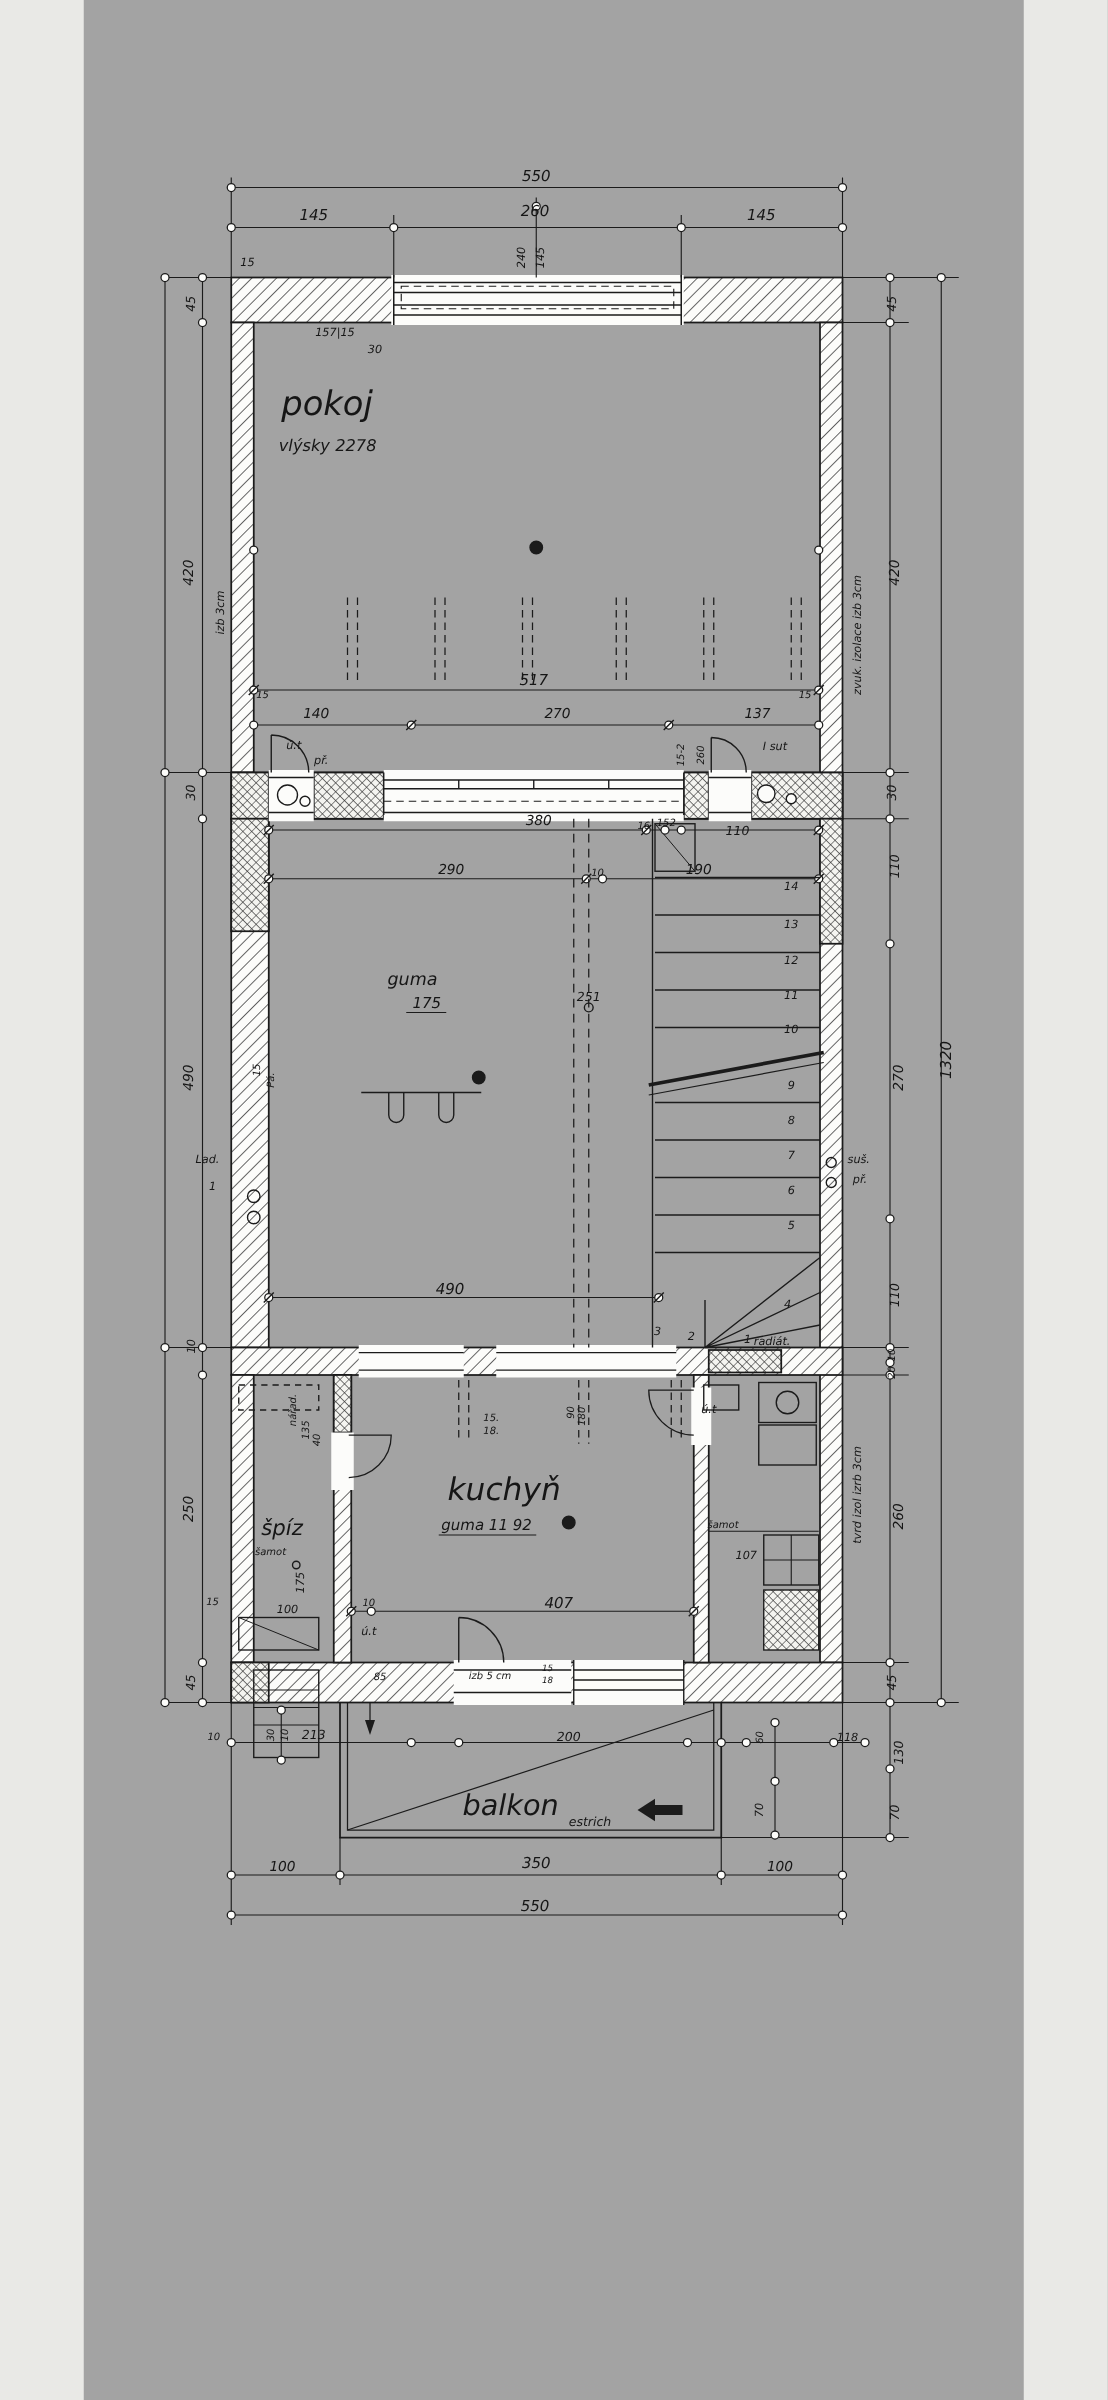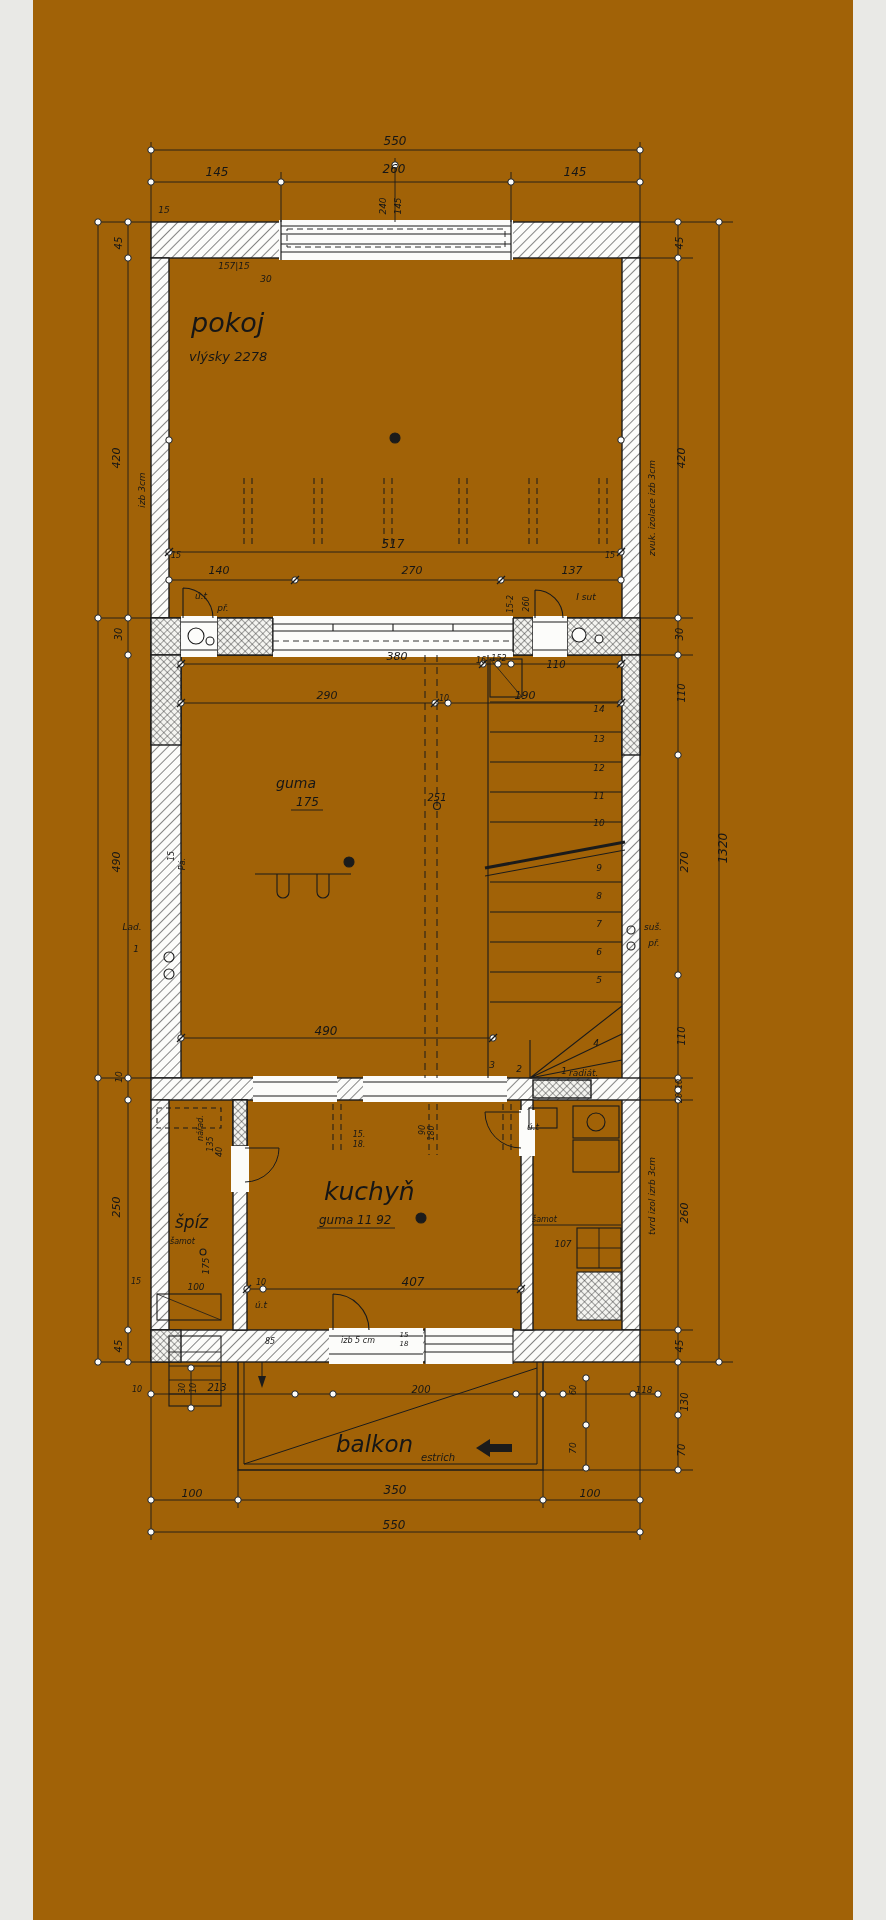--- a/index.html
+++ b/index.html
@@ -1,16 +1,16 @@
 <!DOCTYPE html>
 <html><head>
 <meta charset="utf-8">
 <style>
   html,body{margin:0;padding:0;background:#e9e9e6;}
-  .sheet{position:relative;width:820px;height:1920px;margin:0 auto;background:#a16207;overflow:hidden;}
+  .sheet{position:relative;width:752px;height:1920px;margin:0 auto;background:#a3a3a3;overflow:hidden;}
   svg{display:block;}
   svg text{font-family:"DejaVu Sans",sans-serif;fill:#161616;}
   .dim{font-style:italic;font-weight:500;}
   .hand{font-style:italic;font-weight:500;}
 </style>
 </head>
 <body>
 
 <div class="sheet">
 <svg id="plan" width="886" height="1920" viewBox="0 0 886 1920">

